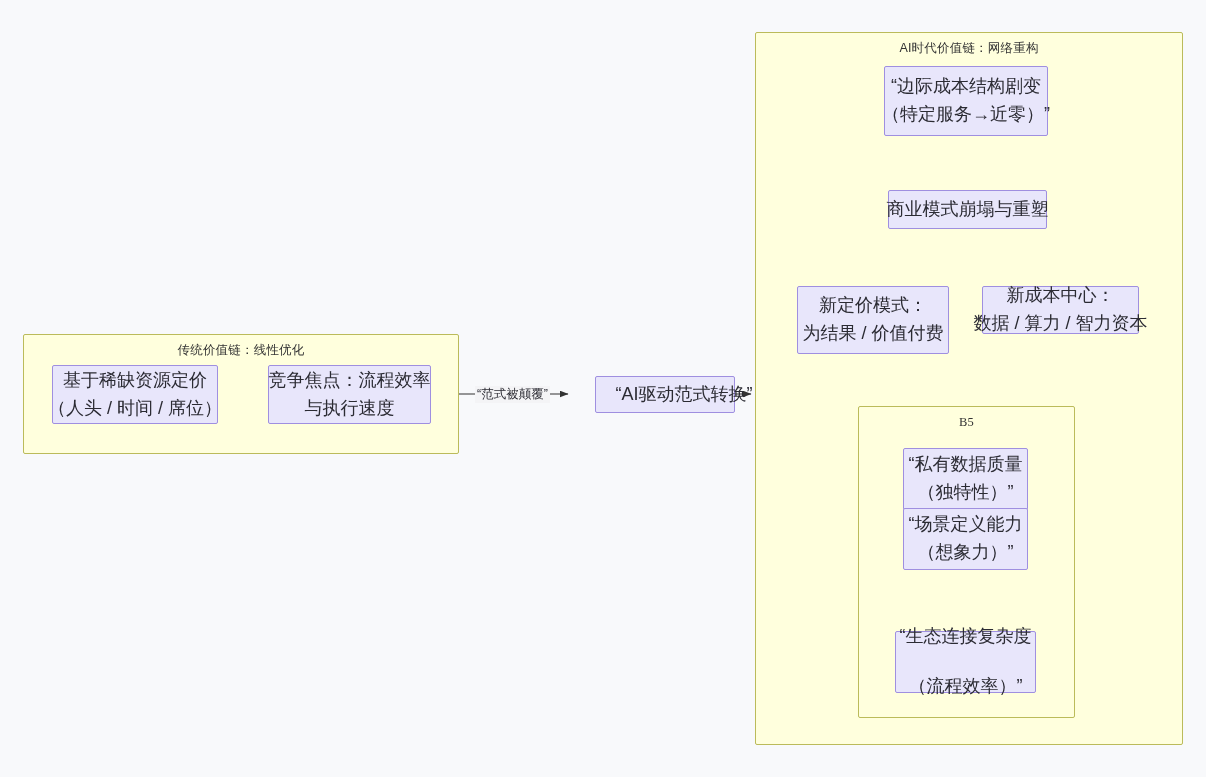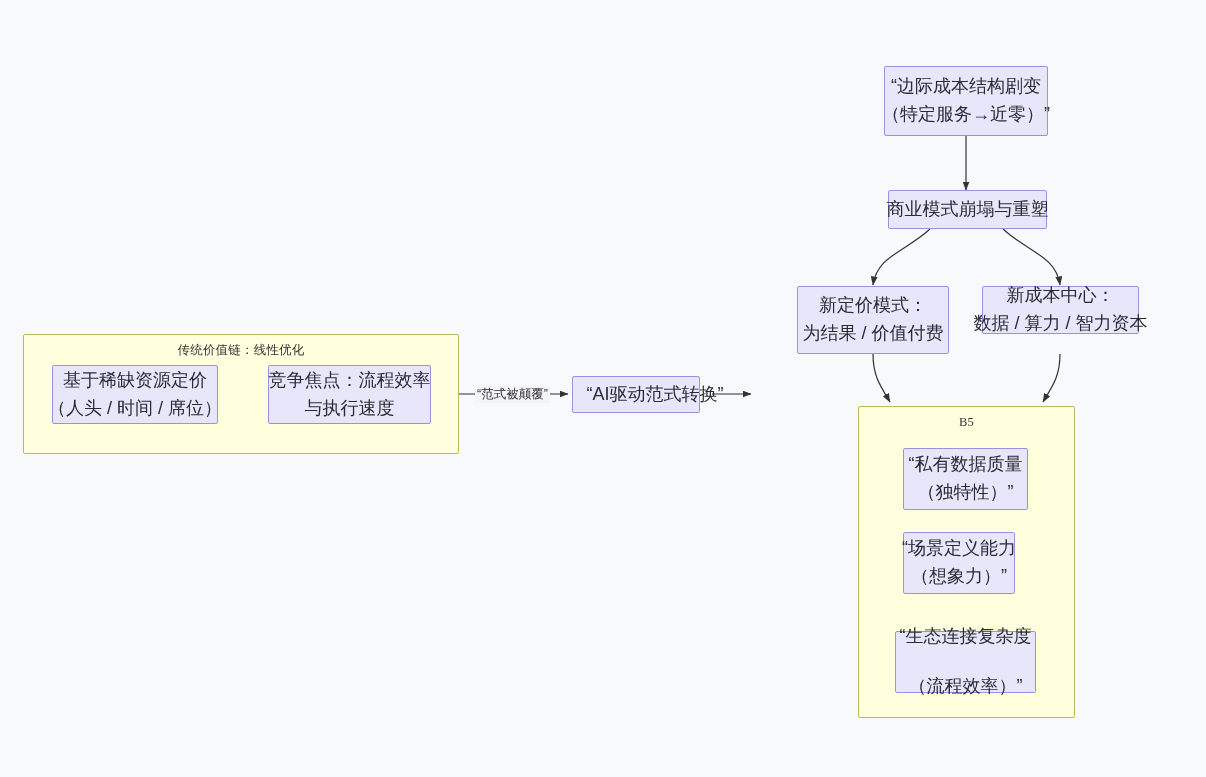--- a/index.html
+++ b/index.html
@@ -109,24 +109,27 @@
     <span class="line">（人头 / 时间 / 席位）</span>
   </div>
 
   <div class="node" style="left:268px; top:365px; width:163px; height:59px;">
     <span class="line">竞争焦点：流程效率</span>
     <span class="line">与执行速度</span>
   </div>
 
   <div class="edge-label" style="left:475px; top:386px;">“范式被颠覆”</div>
 
-  <div class="node" style="left:572px; top:376px; width:128px; height:37px;padding-left:44px;">
+  <div class="node" style="left:595px; top:376px; width:140px; height:37px;padding-left:44px;">
     <span class="line">“AI驱动范式转换”</span>
   </div>
 
+  <div class="subgraph" style="left:755px; top:32px; width:428px; height:713px;">
+    <div class="subgraph-title" style="top:7px;">AI时代价值链：网络重构</div>
+  </div>
 
   <div class="node" style="left:884px; top:66px; width:164px; height:70px;">
     <span class="line">“边际成本结构剧变</span>
     <span class="line">（特定服务→近零）”</span>
   </div>
 
   <div class="node" style="left:888px; top:190px; width:159px; height:39px;">
     <span class="line">商业模式崩塌与重塑</span>
   </div>
 
@@ -142,21 +145,21 @@
 
   <div class="subgraph" style="left:858px; top:406px; width:217px; height:312px;">
     <div class="subgraph-title" style="top:8px;font-family:Liberation Serif, serif;">B5</div>
   </div>
 
   <div class="node" style="left:903px; top:448px; width:125px; height:62px;">
     <span class="line">“私有数据质量</span>
     <span class="line">（独特性）”</span>
   </div>
 
-  <div class="node" style="left:903px; top:532px; width:112px; height:62px;align-items:center;">
+  <div class="node" style="left:903px; top:508px; width:125px; height:62px;align-items:center;">
     <span class="line">“场景定义能力</span>
     <span class="line">（想象力）”</span>
   </div>
 
   <div class="node" style="left:895px; top:631px; width:141px; height:62px;gap:22px;">
     <span class="line">“生态连接复杂度</span>
     <span class="line">（流程效率）”</span>
   </div>
 
 </div>

